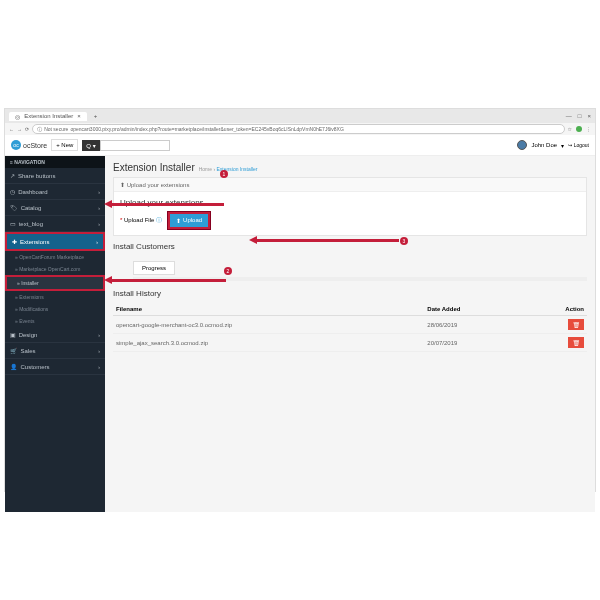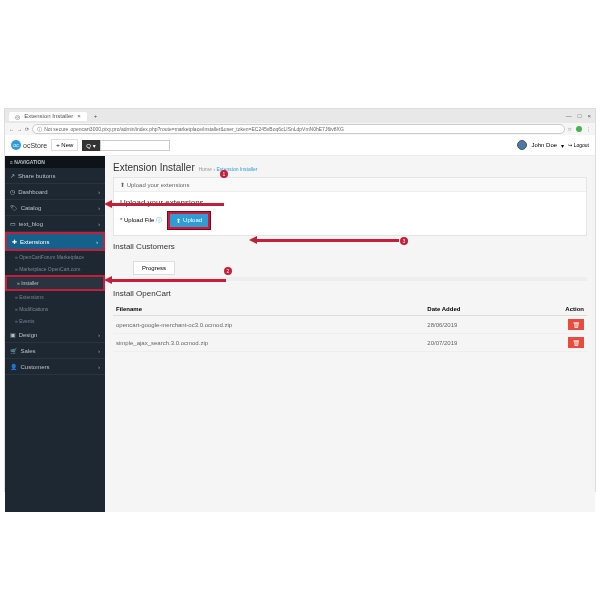--- a/index.html
+++ b/index.html
@@ -176,21 +176,21 @@
                 <span>Upload</span>
               </span>
           </div>
         </div>
       </div>
       <div class="section-title">Install Customers</div>
       <div style="margin:4px 0 8px 20px">
         <div class="prog-tab">Progress</div>
         <div class="prog-bar"></div>
       </div>
-      <div class="section-title">Install OpenCart</div>
+      <div class="section-title">Install History</div>
       <table class="table">
         <thead>
             <tr>
           <th>Filename</th>
           <th>Date Added</th>
           <th>Action</th>
         </tr>
           </thead>
         <tbody>
           <tr>

